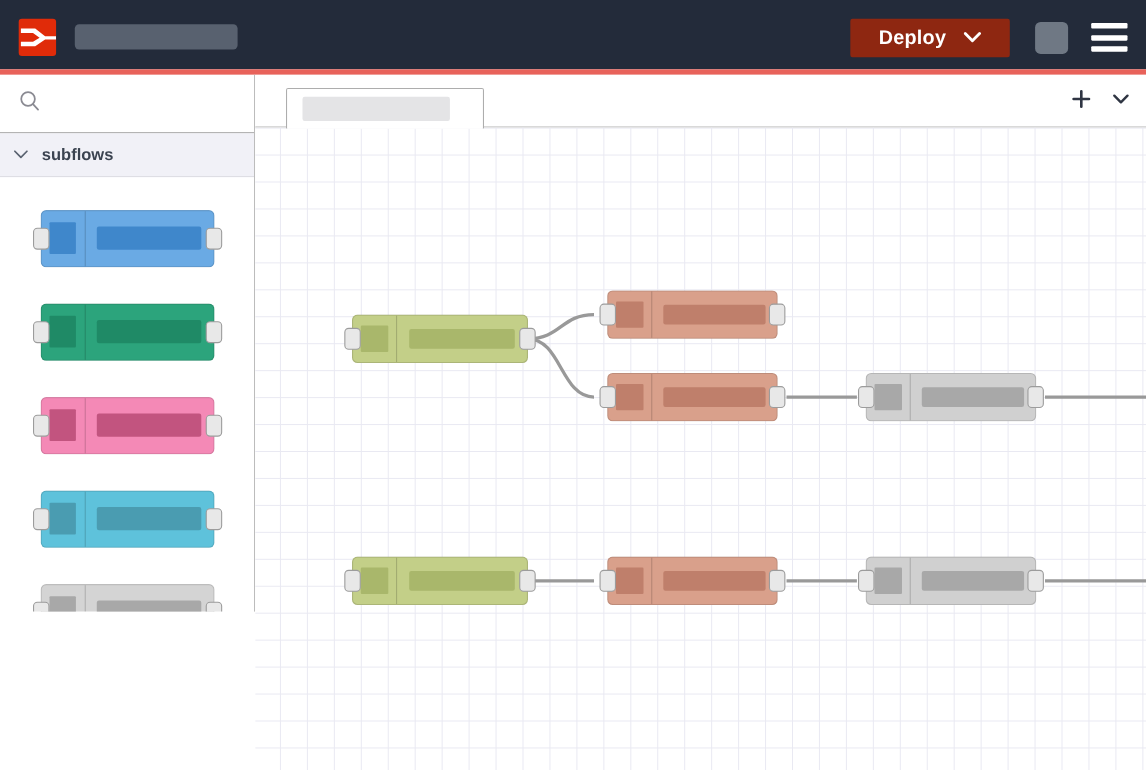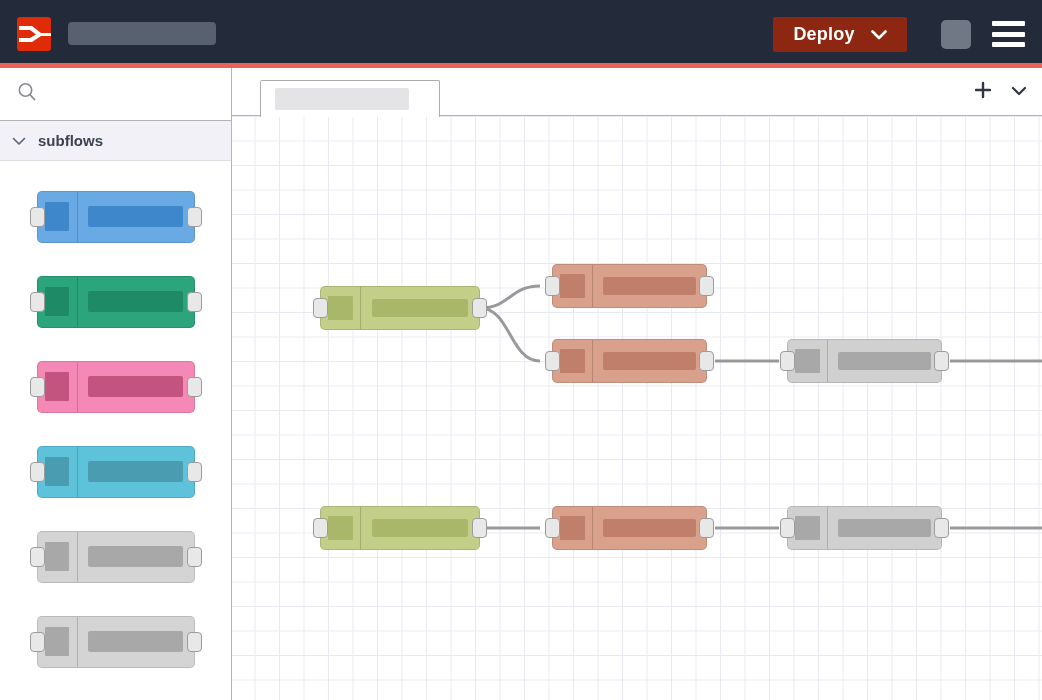--- a/index.html
+++ b/index.html
@@ -51,21 +51,21 @@
     position: absolute;
     left: 68px; top: 22px;
     width: 148px; height: 23px;
     background: #58616f;
     border-radius: 4px;
   }
 
   .deploy-button {
     position: absolute;
     left: 773px; top: 17px;
-    width: 134px; height: 35px;
+    width: 145px; height: 35px;
     background: #8e2711;
     border: none;
     border-radius: 2px;
     color: #ffffff;
     display: flex;
     align-items: center;
     justify-content: center;
     gap: 16px;
     cursor: pointer;
   }
@@ -100,21 +100,21 @@
     width: 100%;
     background: #ffffff;
     border-radius: 1px;
   }
 
   
   #palette {
     position: absolute;
     left: 0; top: 68px;
     width: 232px;
-    height: 632px;
+    height: 488px;
     background: #ffffff;
     border-right: 1px solid #b5b5b5;
     overflow: hidden;
   }
 
   #palette-search {
     position: relative;
     height: 53px;
     border-bottom: 1px solid #b4b4b4;
     display: flex;

